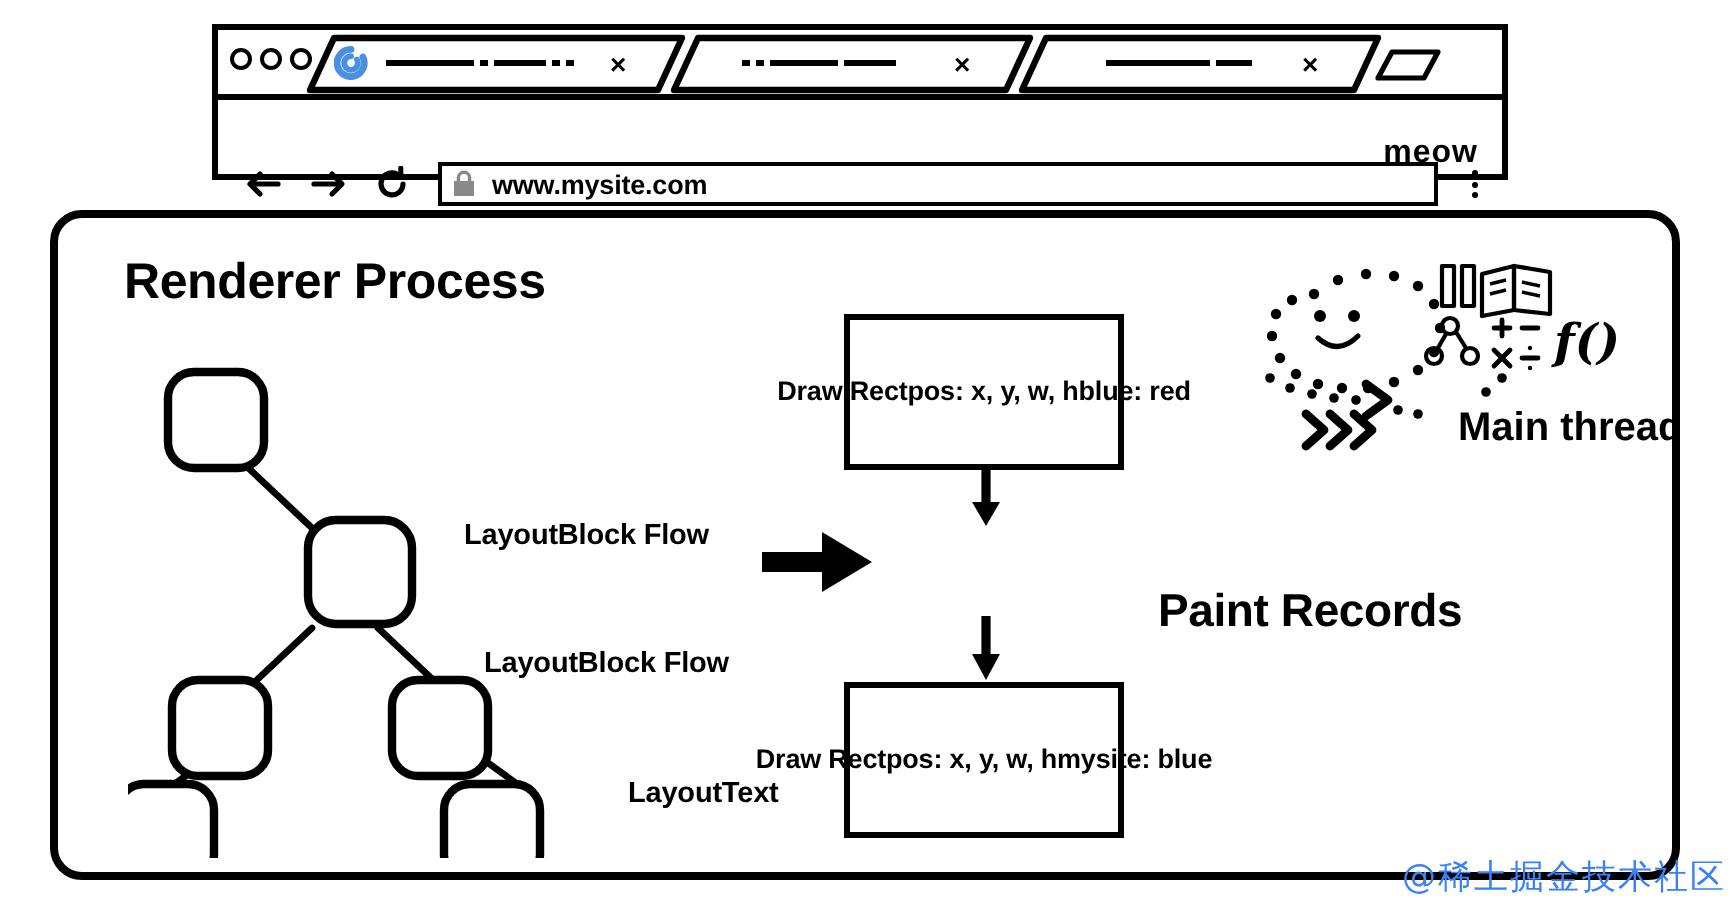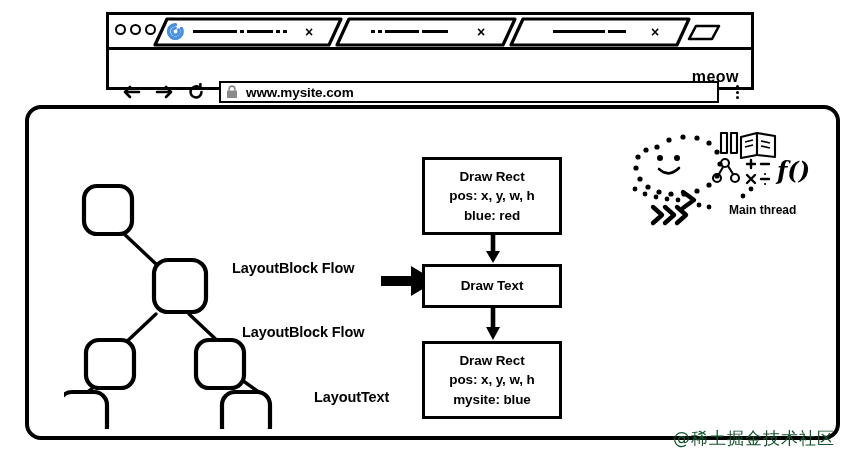--- a/index.html
+++ b/index.html
@@ -203,21 +203,21 @@
     height: 34px;
   }
 
   
   .paint-box {
     position: absolute;
     border: 3px solid #000;
     background: #fff;
     box-sizing: border-box;
     display: flex;
-    flex-direction: column;
+    flex-direction: row;
     align-items: center;
     justify-content: center;
     text-align: center;
   }
   .paint-line {
     font-size: 13.5px;
     font-weight: bold;
     line-height: 1.45;
     letter-spacing: -0.1px;
     white-space: nowrap;
@@ -239,42 +239,42 @@
     position: absolute;
     left: 600px;
     top: 22px;
     width: 190px;
     height: 100px;
   }
   #main-thread-label {
     position: absolute;
     left: 700px;
     top: 94px;
-    font-size: 12px;
+    font-size: 20px;
     font-weight: bold;
     white-space: nowrap;
   }
 
   #paint-records-title {
     position: absolute;
     left: 550px;
     top: 183px;
     font-size: 23px;
     font-weight: bold;
     letter-spacing: -0.2px;
     white-space: nowrap;
   }
 
   
   #watermark {
     position: absolute;
-    right: 30px;
+    right: 2px;
     bottom: 5px;
     font-size: 17px;
-    color: #14532d;
+    color: #3b82f6;
     letter-spacing: 1px;
     white-space: nowrap;
     font-family: "DejaVu Sans", sans-serif;
   }
 </style>
 </head>
 <body>
 
 <div id="browser-window">
 
@@ -369,20 +369,21 @@
     <div id="kebab-menu">
       <span class="kebab-dot"></span>
       <span class="kebab-dot"></span>
       <span class="kebab-dot"></span>
     </div>
   </div>
 </div>
 
 <div id="renderer-panel">
 
+  <div id="renderer-title">Renderer Process</div>
 
   <div id="layout-tree">
     <svg width="330" height="265" viewBox="0 0 330 265">
 
       <g stroke="#000" stroke-width="3.4" stroke-linecap="round" fill="none">
         <path d="M57,67 L92,100"></path>
         <path d="M92,150 L57,183"></path>
         <path d="M125,150 L160,183"></path>
         <path d="M57,233 L22,259" transform="translate(0,-30)"></path>
         <path d="M160,233 L196,259" transform="translate(0,-30)"></path>
@@ -410,23 +411,20 @@
     <div class="paint-line">Draw Rect</div>
     <div class="paint-line">pos: x, y, w, h</div>
     <div class="paint-line">blue: red</div>
   </div>
 
   <svg class="chain-arrow" id="chain-arrow-1" viewBox="0 0 16 29">
     <path d="M8,0 L8,18" stroke="#000" stroke-width="4.6"></path>
     <path d="M1,16 L15,16 L8,28 Z" fill="#000"></path>
   </svg>
 
-  <div class="paint-box" id="paint-box-2">
-    <div class="paint-line">Draw Text</div>
-  </div>
 
   <svg class="chain-arrow" id="chain-arrow-2" viewBox="0 0 16 33">
     <path d="M8,0 L8,21" stroke="#000" stroke-width="4.6"></path>
     <path d="M1,19 L15,19 L8,32 Z" fill="#000"></path>
   </svg>
 
   <div class="paint-box" id="paint-box-3">
     <div class="paint-line">Draw Rect</div>
     <div class="paint-line">pos: x, y, w, h</div>
     <div class="paint-line">mysite: blue</div>
@@ -509,15 +507,16 @@
       <g stroke="#000" stroke-width="4.4" fill="none" stroke-linecap="round" stroke-linejoin="round">
         <path d="M24,76 L33,84 L24,92"></path>
         <path d="M36,76 L45,84 L36,92"></path>
         <path d="M48,76 L57,84 L48,92"></path>
       </g>
     </g>
   </svg>
 
   <div id="main-thread-label">Main thread</div>
 
+  <div id="paint-records-title">Paint Records</div>
 </div>
 
 <div id="watermark">@稀土掘金技术社区</div>
 
 </body></html>

